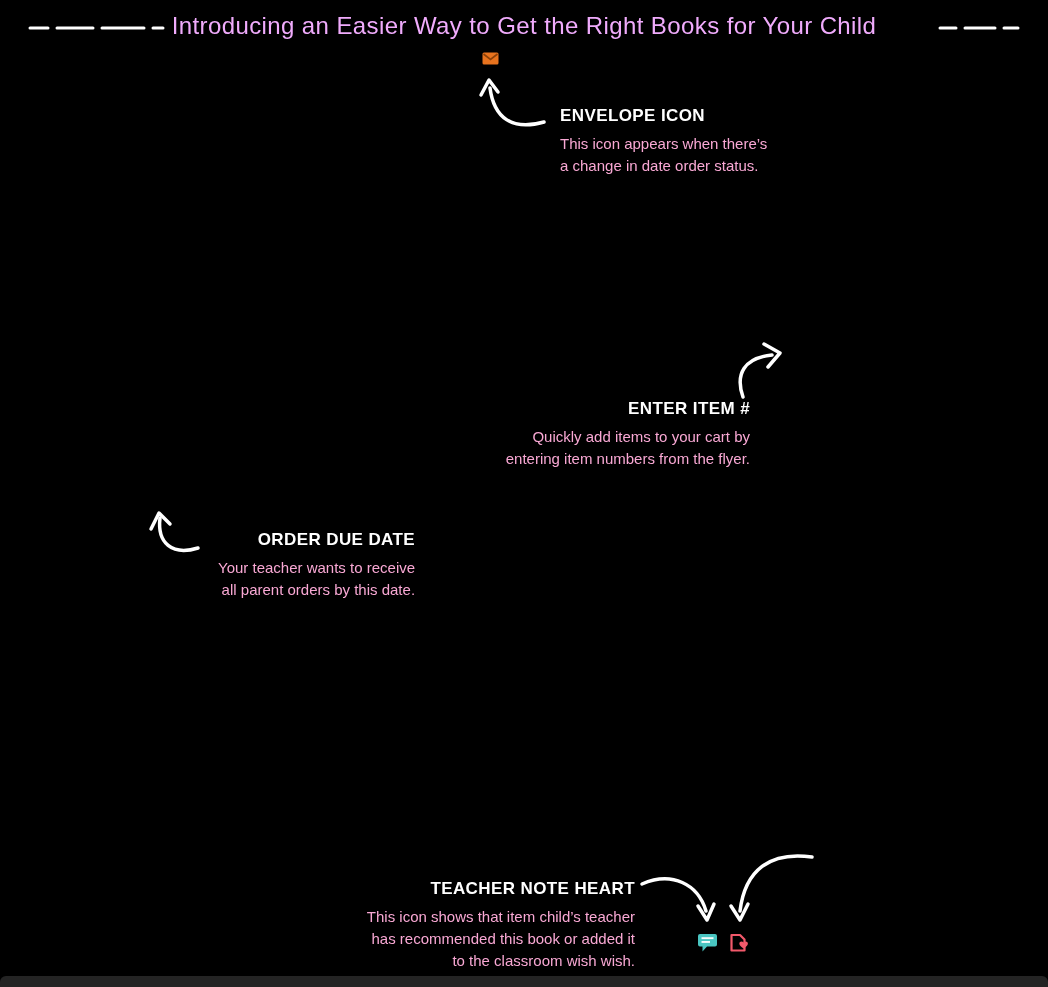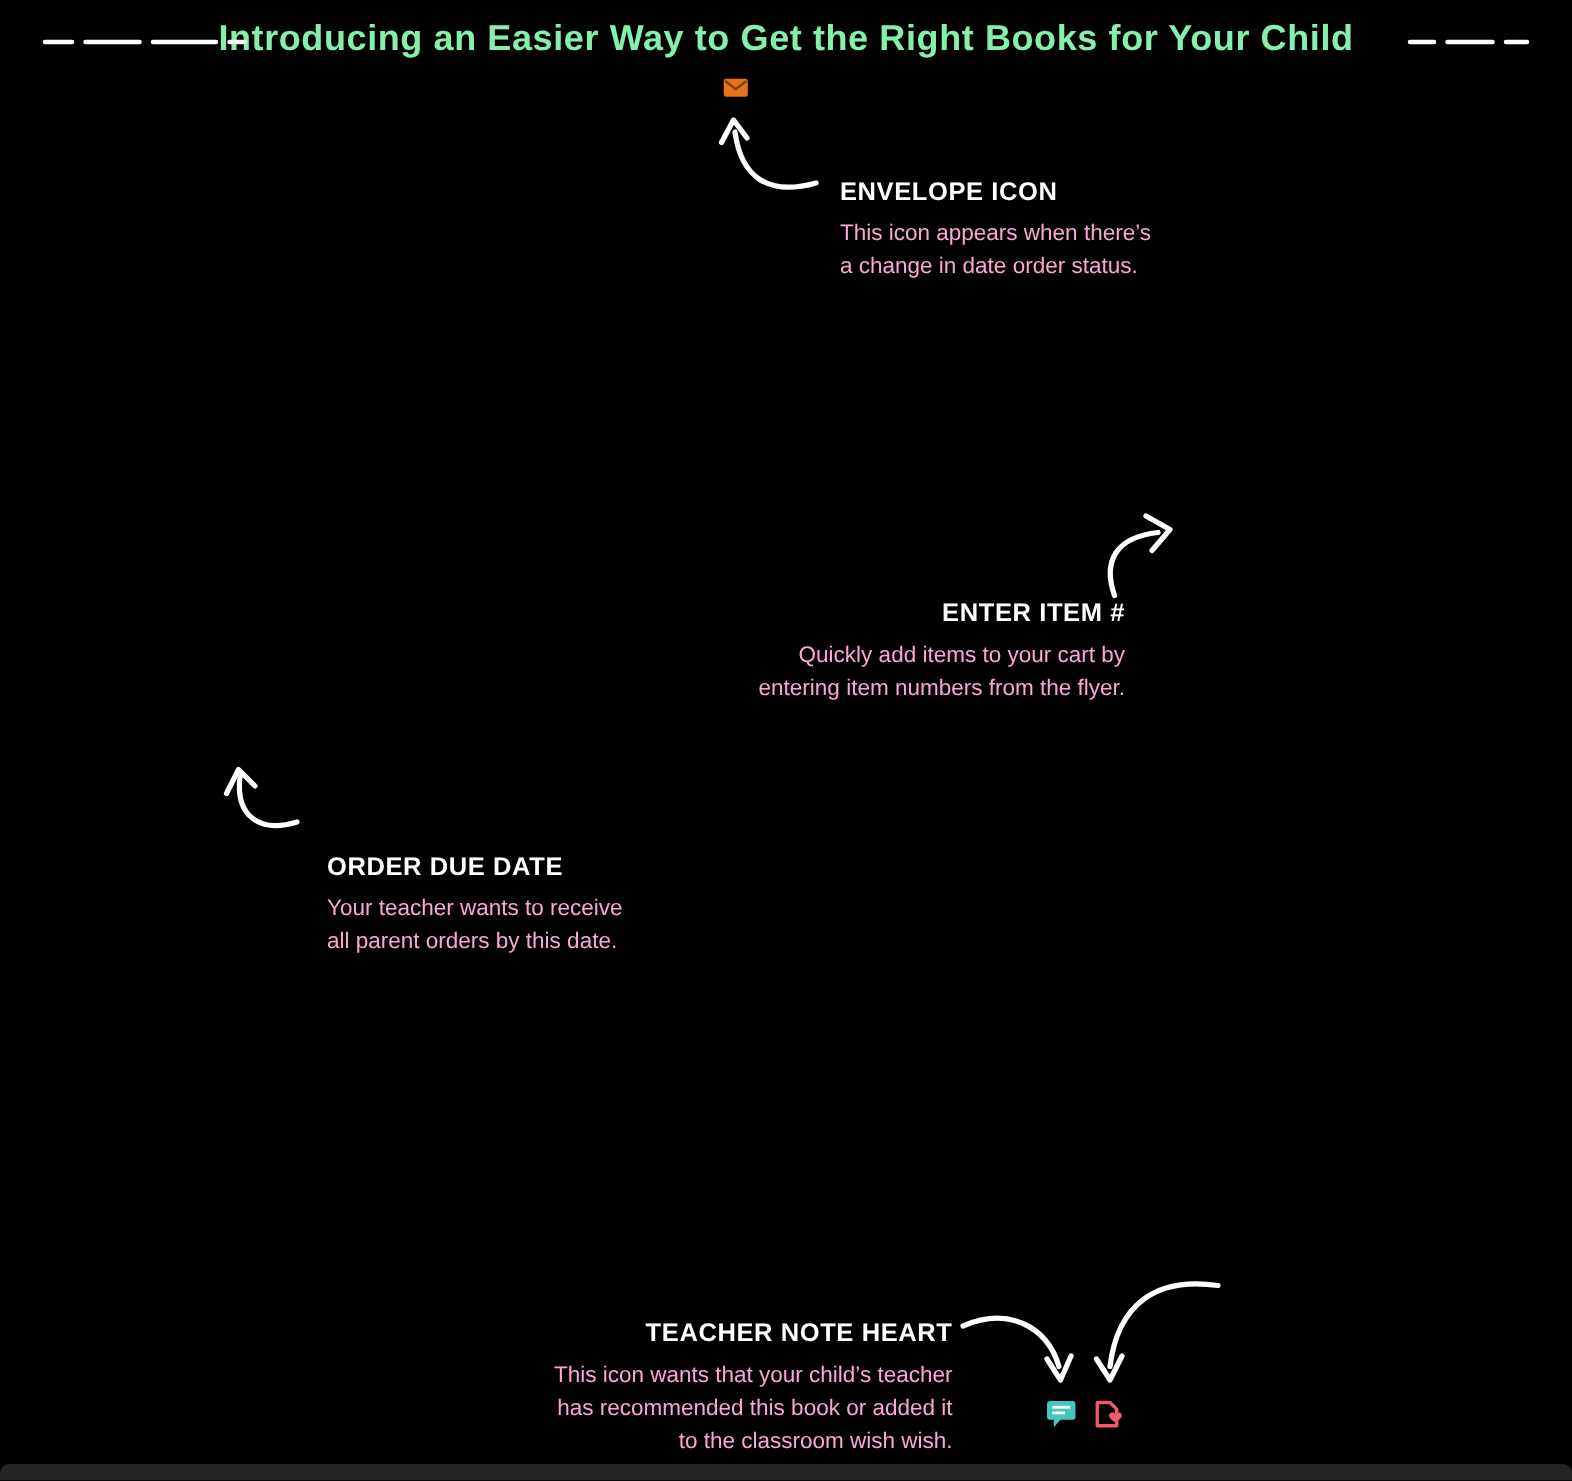--- a/index.html
+++ b/index.html
@@ -15,23 +15,23 @@
   .page-title-row {
     position: absolute;
     top: 12px;
     left: 0;
     width: 100%;
     text-align: center;
   }
   .page-title {
     display: inline-block;
     font-size: 24px;
-    font-weight: bold;
+    font-weight: normal;
     letter-spacing: 0.4px;
-    color: #86efac;
+    color: #f0abfc;
   }
   .arrow-layer {
     position: absolute;
     inset: 0;
     pointer-events: none;
   }
   .callout { position: absolute; }
   .callout-heading {
     display: block;
     font-size: 17px;
@@ -40,21 +40,21 @@
     margin-bottom: 7px;
     color: #fff;
   }
   .callout-line {
     display: block;
     font-size: 15px;
     line-height: 22px;
     color: #f9a8d4;
   }
   .align-right { text-align: right; }
-  .align-left { text-align: left; margin-top: 12px; }
+  .align-left { text-align: left; }
   .icon-wrap { position: absolute; line-height: 0; }
   .bottom-bar {
     position: absolute;
     left: 0;
     bottom: 0;
     width: 100%;
     height: 11px;
     background: #242424;
     border-radius: 6px 6px 0 0;
   }
@@ -106,29 +106,29 @@
     <span class="callout-line">This icon appears when there’s</span>
     <span class="callout-line">a change in date order status.</span>
   </div>
 
   <div class="callout align-right" style="right:298px; top:399px;">
     <span class="callout-heading">ENTER ITEM #</span>
     <span class="callout-line">Quickly add items to your cart by</span>
     <span class="callout-line">entering item numbers from the flyer.</span>
   </div>
 
-  <div class="callout align-left" style="left:218px; top:556px;">
+  <div class="callout align-left" style="left:218px; top:530px;text-align:right;">
     <span class="callout-heading">ORDER DUE DATE</span>
     <span class="callout-line">Your teacher wants to receive</span>
     <span class="callout-line">all parent orders by this date.</span>
   </div>
 
   <div class="callout align-right" style="right:413px; top:879px;">
     <span class="callout-heading">TEACHER NOTE HEART</span>
-    <span class="callout-line">This icon wants that your child’s teacher</span>
+    <span class="callout-line">This icon shows that item child’s teacher</span>
     <span class="callout-line">has recommended this book or added it</span>
     <span class="callout-line">to the classroom wish wish.</span>
   </div>
 
 
   <div class="icon-wrap" style="left:697px; top:933px;">
     <svg width="21" height="20" viewBox="0 0 21 20">
       <path d="M3,1 h15 a2,2 0 0 1 2,2 v8.5 a2,2 0 0 1 -2,2 h-8 l-4.5,5 v-5 h-2.5 a2,2 0 0 1 -2,-2 v-8.5 a2,2 0 0 1 2,-2 z" fill="#49c5c1"></path>
       <rect x="4.5" y="4.2" width="12" height="1.9" fill="#ffffff" opacity="0.95"></rect>
       <rect x="4.5" y="8" width="8.5" height="1.9" fill="#ffffff" opacity="0.95"></rect>

